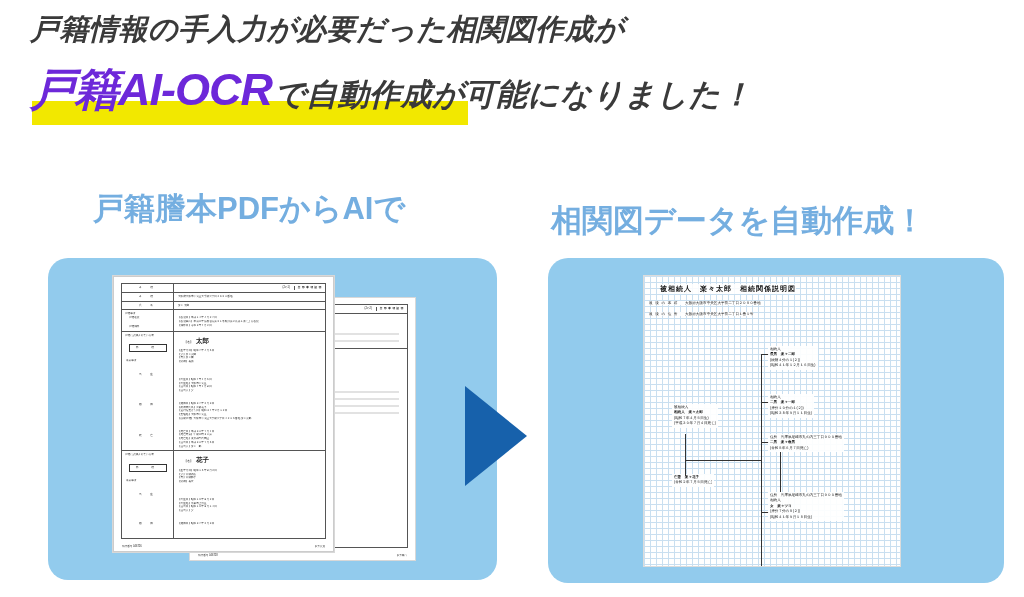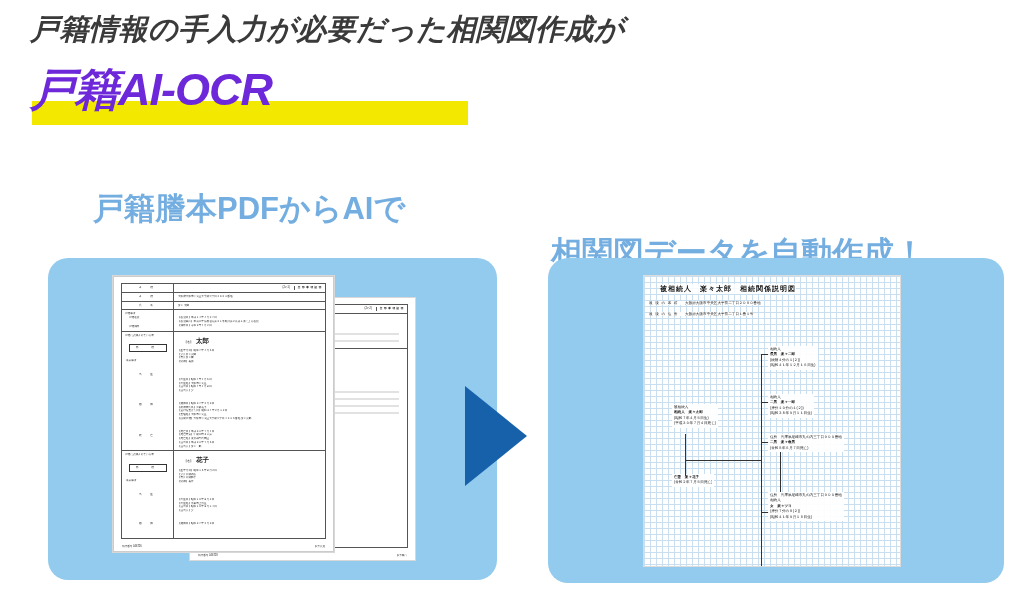--- a/index.html
+++ b/index.html
@@ -71,21 +71,21 @@
   
   .section-caption {
     position: absolute;
     font-size: 31px;
     font-weight: 700;
     color: #74aee0;
     white-space: nowrap;
     letter-spacing: 0px;
   }
   #caption-left  { left: 93px;  top: 188px; }
-  #caption-right { left: 551px; top: 200px; margin-top: 32px; }
+  #caption-right { left: 551px; top: 200px; }
 
   
   .panel {
     position: absolute;
     background: #92cbed;
     border-radius: 20px;
   }
   #panel-left  { left: 48px;  top: 258px; width: 449px; height: 322px; }
   #panel-right { left: 548px; top: 258px; width: 456px; height: 325px; }
 
@@ -252,20 +252,21 @@
   .line-h { height: 1px; }
 </style>
 </head>
 <body>
 
 <div id="headline-block">
   <div id="headline-line-1">戸籍情報の手入力が必要だった相関図作成が</div>
   <div id="headline-line-2">
     <span id="headline-highlight"></span>
     <span id="headline-brand">戸籍AI-OCR</span>
+    <span id="headline-tail">で自動作成が可能になりました！</span>
   </div>
 </div>
 
 <div class="section-caption" id="caption-left">戸籍謄本PDFからAIで</div>
 <div class="section-caption" id="caption-right">相関図データを自動作成！</div>
 
 <div class="panel" id="panel-left"></div>
 
 <div class="scan-sheet" id="scan-back">
   <div class="doc-inner">

